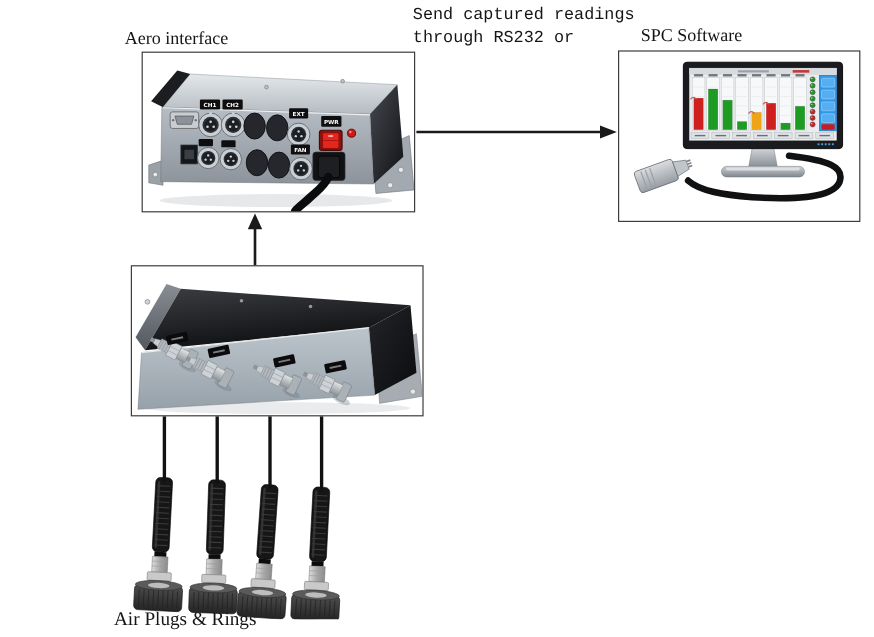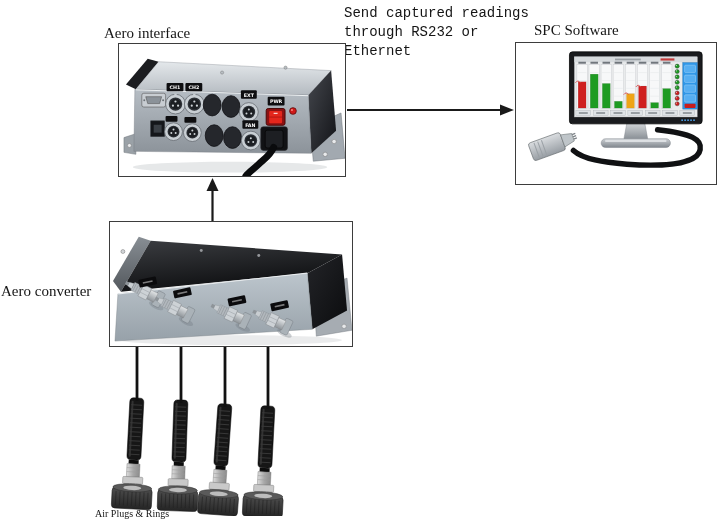--- a/index.html
+++ b/index.html
@@ -8,43 +8,41 @@
     position:relative; width:728px; height:531px; background:#fff;
     font-family:"Liberation Serif","DejaVu Serif",serif; color:#151515; overflow:hidden;
   }
   .box { position:absolute; border:1.5px solid #3d3d3d; background:#fff; }
   .box svg { display:block; width:100%; height:100%; }
   .lbl { position:absolute; color:#151515; }
   .lbl.center { text-align:left; }
   #if-title   { left:104px; top:25px;  width:228px; font-size:15px; }
   #spc-title  { left:534px; top:22px;  width:202px; font-size:15px; }
   #conv-title { left:1px;   top:283px; width:108px; font-size:15px; }
-  #plugs-title{ left:95px;  top:508px; width:200px; font-size:10px; }
+  #plugs-title{ left:95px;  top:508px; width:200px; font-size:16px; }
   #if-box   { left:118px; top:43px;  width:228px; height:134px; }
   #spc-box  { left:515px; top:42px;  width:202px; height:143px; }
   #conv-box { left:109px; top:221px; width:244px; height:126px; }
   #note { position:absolute; left:344px; top:4px; width:186px; font-size:14px; line-height:19px;font-family:Liberation Mono, monospace; }
   #overlay { position:absolute; left:0; top:0; width:728px; height:531px; pointer-events:none; }
   #plugs-art { position:absolute; left:100px; top:394px; width:200px; height:122px; }
   #plugs-art svg { display:block; width:100%; height:100%; }
 </style>
 </head>
 <body>
 
 <div class="canvas">
 
   <div class="lbl center" id="if-title">Aero interface</div>
   <div class="lbl center" id="spc-title">SPC Software</div>
-  <div class="lbl" id="conv-title">Aero converter</div>
   <div class="lbl center" id="plugs-title">Air Plugs &amp; Rings</div>
 
   <div id="note">
     <div>Send captured readings</div>
     <div>through RS232 or</div>
-    <div>Ethernet</div>
   </div>
 
   <div class="box" id="if-box">
     <svg viewBox="0 0 228 134" preserveAspectRatio="none">
       <defs>
         <linearGradient id="ifTop" x1="0" y1="0" x2="0" y2="1">
           <stop offset="0" stop-color="#e4e8eb"></stop>
             <stop offset="1" stop-color="#b4bac0"></stop>
         </linearGradient>
         <linearGradient id="ifFront" x1="0" y1="0" x2="0" y2="1">

